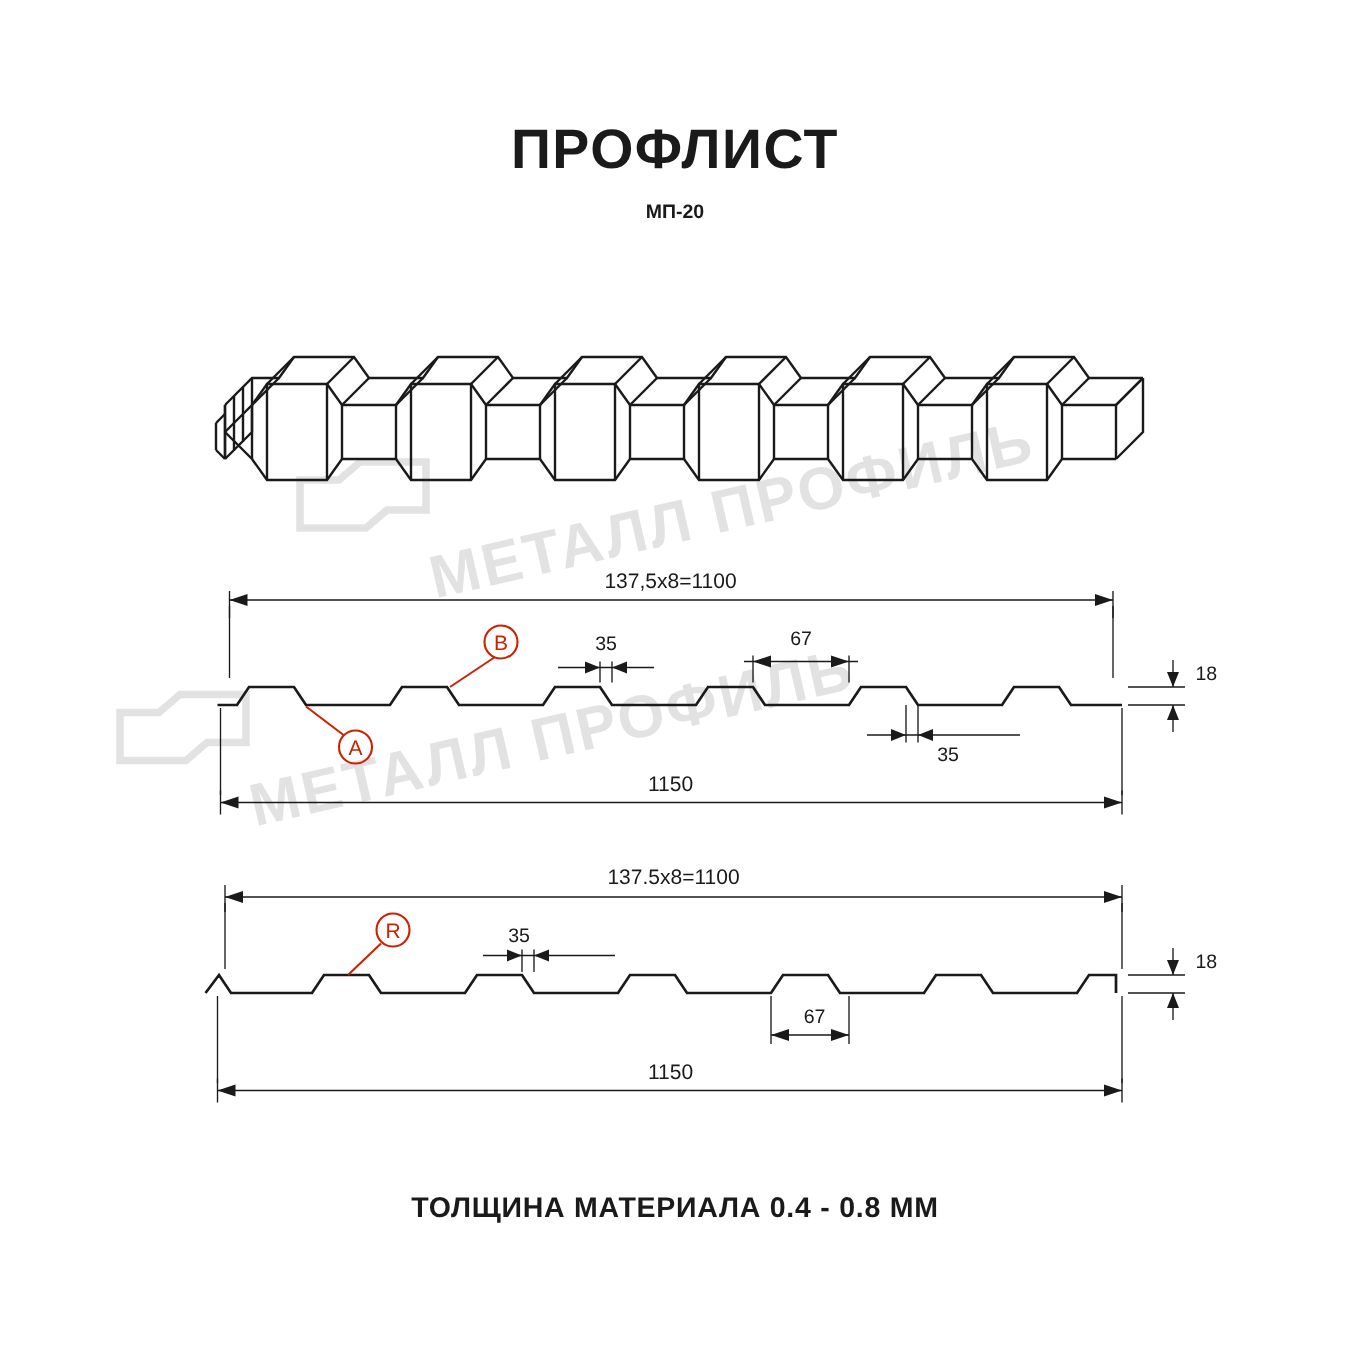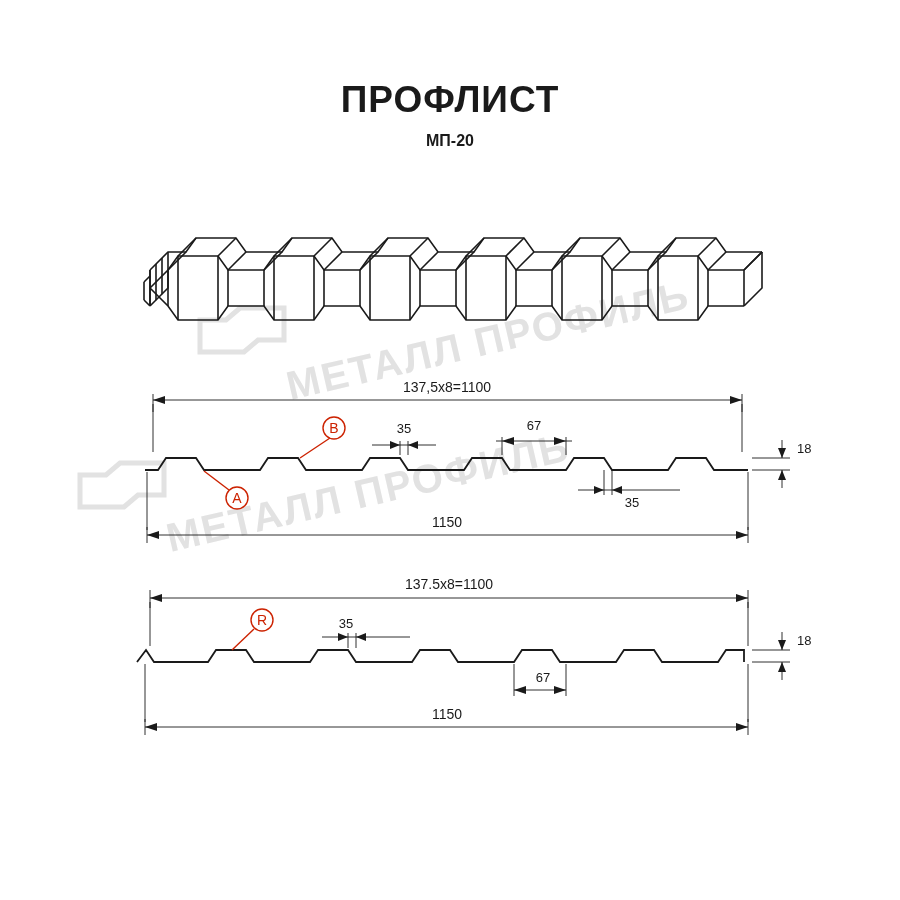--- a/index.html
+++ b/index.html
@@ -28,21 +28,21 @@
     text-align: center;
   }
   .title {
     font-size: 37px;
     font-weight: bold;
     letter-spacing: 1px;
     line-height: 44px;
     color: #1a1a1a;
   }
   .subtitle {
-    font-size: 16px;
+    font-size: 13px;
     font-weight: bold;
     line-height: 26px;
     margin-top: 6px;
     color: #1a1a1a;
   }
   .footer-note {
     position: absolute;
     top: 795px;
     left: 0;
     width: 900px;
@@ -334,14 +334,15 @@
       <text x="797" y="645" font-size="13" text-anchor="start">18</text>
     </g>
 
     <g font-family="Liberation Sans, sans-serif" fill="#cc2200" font-size="14">
       <text x="237" y="503" text-anchor="middle">A</text>
       <text x="334" y="433" text-anchor="middle">B</text>
       <text x="262" y="625" text-anchor="middle">R</text>
     </g>
   </svg>
 
+  <div class="footer-note">ТОЛЩИНА МАТЕРИАЛА 0.4 - 0.8 ММ</div>
 
 </div>
 
 </body></html>

